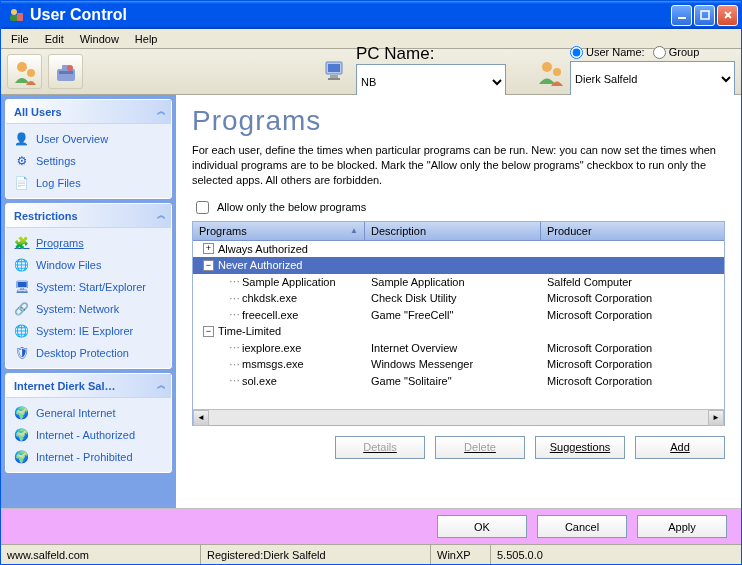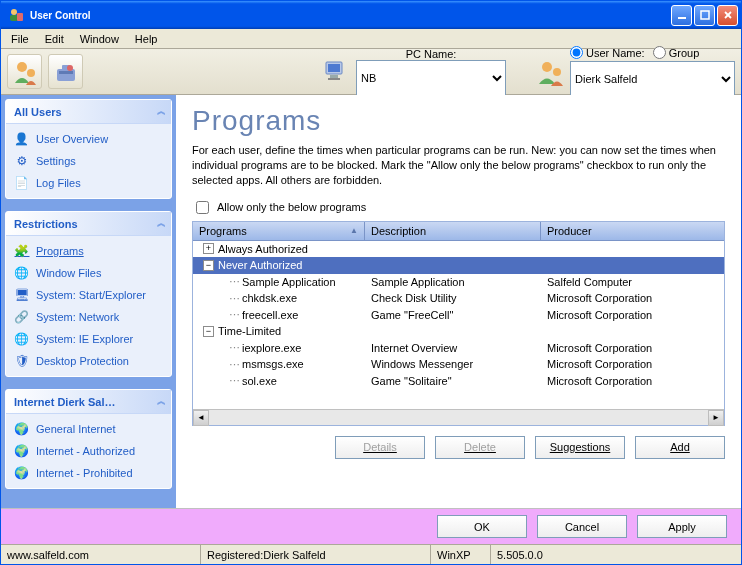--- a/index.html
+++ b/index.html
@@ -1,37 +1,37 @@
 <!DOCTYPE html>
 <html><head>
 <meta charset="utf-8">
 <style>
   * { box-sizing: border-box; }
   body { margin:0; font-family: Tahoma, Arial, sans-serif; font-size:11px; background:#ece9d8; }
   .window { width:742px; height:565px; border:1px solid #0055ea; background:#ece9d8; display:flex; flex-direction:column; }
   .titlebar { height:28px; background:linear-gradient(to bottom,#3a93ff 0%,#0055ea 10%,#0055ea 90%,#003db2 100%); display:flex; align-items:center; padding:0 3px; color:#fff; }
   .titlebar .icon { width:16px; height:16px; margin:0 4px; display:flex; align-items:center; justify-content:center; }
-  .titlebar .title { font-weight:bold; font-size:10px; flex:1; padding-left:2px; }
+  .titlebar .title { font-weight:bold; font-size:16px; flex:1; padding-left:2px; }
   .tbtn { width:21px; height:21px; margin-left:2px; border:1px solid #fff; border-radius:3px; display:flex; align-items:center; justify-content:center; color:#fff; font-weight:bold; font-size:12px; cursor:pointer; }
   .tbtn.min { background:linear-gradient(#6fa8ff,#2d6fe0); }
   .tbtn.max { background:linear-gradient(#6fa8ff,#2d6fe0); }
   .tbtn.close { background:linear-gradient(#f38c7a,#d64f2f); }
   .menubar { height:20px; background:#ece9d8; border-bottom:1px solid #aca899; display:flex; align-items:center; padding:0 2px; }
   .menubar span { padding:16px 8px; cursor:default; }
   .toolbar { height:46px; background:linear-gradient(to bottom,#f1efE3,#e3dfce); border-bottom:1px solid #aca899; display:flex; align-items:center; padding:3px 6px; gap:6px; }
   .tbutton { width:35px; height:35px; border:1px solid #cfcab5; background:linear-gradient(#fff,#e6e2d0); border-radius:3px; display:flex; align-items:center; justify-content:center; cursor:pointer; }
   .toolbar .spacer { flex:1; }
   .pcgroup,.usergroup { display:flex; align-items:center; gap:6px; }
-  .lbl { font-size:11px;text-align:center; }
+  .lbl { font-size:17px; }
   select.combo { font-size:11px; height:36px; border:1px solid #7f9db9; background:#fff; }
   .radiogrp { display:flex; gap:8px; align-items:center; margin-bottom:2px;}
-  .radiogrp label { display:flex; align-items:center; gap:3px; }
+  .radiogrp label { display:flex; align-items:flex-start; gap:3px; }
   input[type=radio]{margin:0;}
   .body { flex:1; display:flex; overflow:hidden; }
-  .sidebar { width:175px; background:#7ba2e7; padding:4px; display:flex; flex-direction:column; gap:12px; overflow:hidden; }
+  .sidebar { width:175px; background:#7ba2e7; padding:4px; display:flex; flex-direction:column; gap:4px; overflow:hidden; }
   .panel { background:#eaf0fb; border:1px solid #fff; border-radius:3px; }
   .panel-head { background:linear-gradient(to right,#fff,#c7d8f7); padding:5px 8px; font-weight:bold; color:#215dc6; display:flex; justify-content:space-between; align-items:center; cursor:default; border-bottom:1px solid #c7d8f7; }
   .panel-head .chev { color:#7ba2e7; font-size:9px; letter-spacing:-3px;}
   .panel-body { padding:4px 2px; }
   .nav-item { display:flex; align-items:center; gap:6px; padding:3px 6px; color:#215dc6; cursor:pointer; }
   .nav-item.sel { text-decoration:underline; }
   .nav-item .nicon { width:16px; height:16px; display:flex; align-items:center; justify-content:center; font-size:12px; flex-shrink:0;}
   .main { flex:1; background:#fff; padding:10px 16px 10px 16px; display:flex; flex-direction:column; overflow:hidden;}
   .main h1 { font-family: Arial, sans-serif; font-size:28px; font-weight:normal; color:#6984b3; margin:0 0 6px 0; letter-spacing:1px;}
   .desc { font-size:11px; color:#000; line-height:1.35; margin-bottom:10px; }

